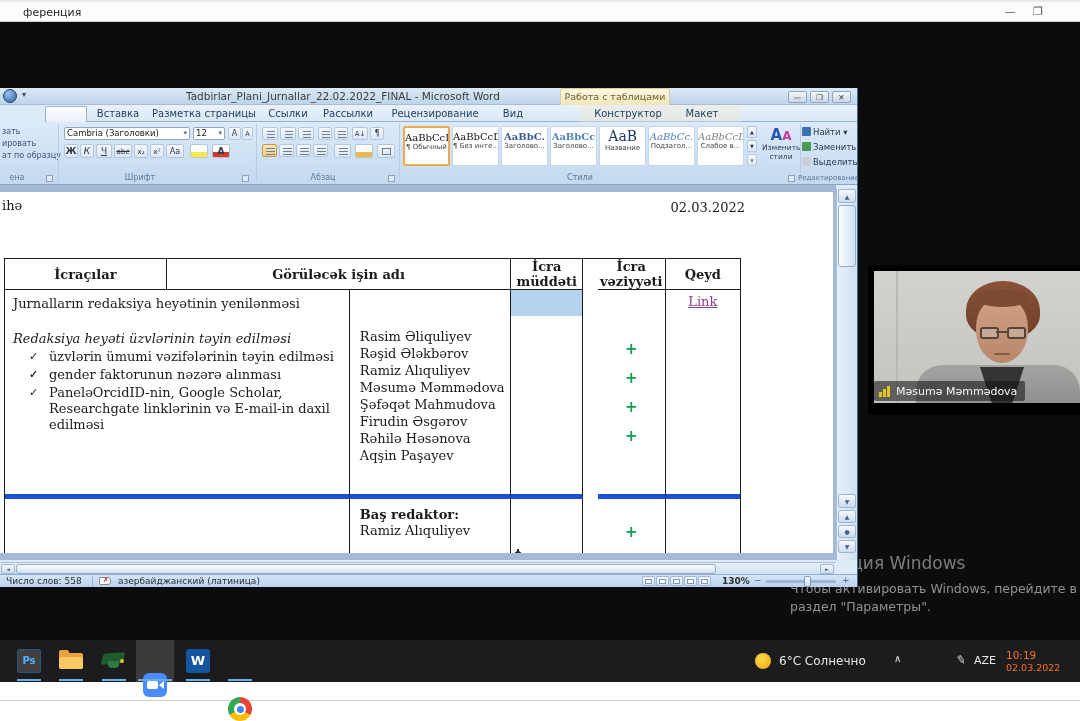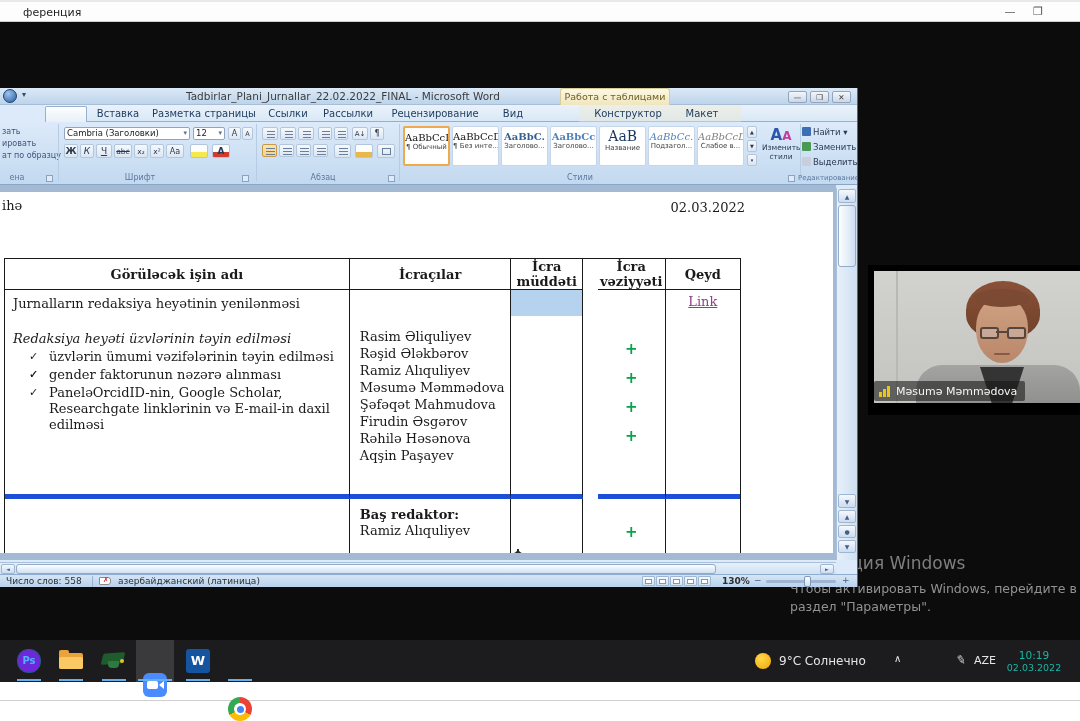--- a/index.html
+++ b/index.html
@@ -121,37 +121,37 @@
   .nametag{left:6px;top:116px;height:20px;background:rgba(22,22,22,.58);border-radius:2px;padding:0 8px 0 5px;display:flex;align-items:center;z-index:2;}
   .bars{display:inline-flex;align-items:flex-end;margin-right:5px;}
   .bars b{display:inline-block;width:3px;margin-right:1px;background:#e6c619;}
   .nametag span{font-size:11px;color:#f4f4f4;white-space:nowrap;}
 
   
   .taskbar{left:0;top:640px;width:1080px;height:42px;background:#1c1c1e;z-index:4;}
   .activebg{left:136px;top:0;width:38px;height:42px;background:#3a3a3c;}
   .tk{top:9px;width:24px;height:24px;}
   .uline{top:39px;height:2px;background:#64b0ef;}
-  .ps{background:#6d28d9;border:1px solid #28547e;border-radius:11px;color:#4fb3ff;font-size:10px;font-weight:bold;text-align:center;line-height:22px;}
+  .ps{background:#404040;border:1px solid #28547e;border-radius:2px;color:#4fb3ff;font-size:10px;font-weight:bold;text-align:center;line-height:22px;}
   .folder{position:relative;}
   .folder .bk{position:absolute;left:0;top:4px;width:24px;height:16px;background:#e8a33d;border-radius:2px;}
   .folder .tb{position:absolute;left:0;top:1px;width:10px;height:5px;background:#e8a33d;border-radius:2px 2px 0 0;}
   .folder .fr{position:absolute;left:0;top:8px;width:24px;height:12px;background:#fbc964;border-radius:2px;}
   .cap .top{position:absolute;left:0;top:4px;width:22px;height:11px;background:#1e5c2e;transform:rotate(-4deg) skewX(-18deg);border-radius:2px;}
   .cap .base{position:absolute;left:6px;top:12px;width:11px;height:7px;background:#2c7a40;border-radius:0 0 4px 4px;}
   .cap .tas{position:absolute;left:18px;top:10px;width:4px;height:4px;background:#e8c21a;border-radius:50%;}
   .zoomic{background:#4a8cff;border-radius:6px;position:relative;}
   .zoomic .b{position:absolute;left:4px;top:8px;width:11px;height:8px;background:#fff;border-radius:2px;}
   .zoomic .t{position:absolute;left:16px;top:8px;border:4px solid transparent;border-right:5px solid #fff;border-left:none;}
   .wordic{background:#15549e;border-radius:3px;color:#fff;font-size:13px;font-weight:bold;text-align:center;line-height:23px;}
   .chrome{border-radius:50%;background:conic-gradient(#ea4335 0 120deg,#fbbc05 120deg 240deg,#34a853 240deg 360deg);position:relative;}
   .chrome .w{position:absolute;left:6px;top:6px;width:12px;height:12px;background:#fff;border-radius:50%;}
   .chrome .c{position:absolute;left:8.5px;top:8.5px;width:7px;height:7px;background:#4285f4;border-radius:50%;}
   .tray{color:#e6e6e6;font-size:12px;}
-  .timeblk{text-align:center;color:#14b8a6;line-height:1.35;}
+  .timeblk{color:#f97316;line-height:1.35;}
 
   .bottomstrip{left:0;top:682px;width:1080px;height:39px;background:#fff;}
   .bline{left:0;top:700px;width:1080px;height:1px;background:#cfcfcf;}
 </style>
 </head>
 <body>
 
 <div class="screen">
 
   <div class="abs topbar">
@@ -312,22 +312,22 @@
       <span class="abs glabel" style="left:798px;width:60px;font-size:7px">Редактирование</span>
     </div>
 
     <div class="abs docarea">
       <div class="abs page">
         <span class="abs frag">ihə</span>
         <span class="abs docdate">02.03.2022</span>
 
         <div class="abs tbl">
           <div class="trow thead">
+            <div class="tc c2">İcraçılar</div>
             <div class="tc c1">Görüləcək işin adı</div>
-            <div class="tc c2">İcraçılar</div>
             <div class="tc c3">İcra müddəti</div>
             <div class="tc c4">İcra vəziyyəti</div>
             <div class="tc c5">Qeyd</div>
           </div>
           <div class="trow trow1" style="height:209px">
             <div class="tc c1">
               <div class="taskp">Jurnalların redaksiya heyətinin yenilənməsi</div>
               <div class="taskit">Redaksiya heyəti üzvlərinin təyin edilməsi</div>
               <div class="blts">
                 <div class="blt"><span class="ck">✓</span><span>üzvlərin ümumi vəzifələrinin təyin edilməsi</span></div>
@@ -476,21 +476,21 @@
       </div>
 
     <div class="abs uline" style="left:17px;width:24px"></div>
     <div class="abs uline" style="left:59px;width:24px"></div>
     <div class="abs uline" style="left:102px;width:24px"></div>
     <div class="abs uline" style="left:138px;width:34px"></div>
     <div class="abs uline" style="left:186px;width:24px"></div>
     <div class="abs uline" style="left:228px;width:24px"></div>
 
     <div class="abs" style="left:755px;top:13px;width:16px;height:16px;border-radius:50%;background:radial-gradient(circle at 38% 35%,#ffd84d,#f2a600)"></div>
-    <span class="abs tray" style="left:779px;top:14px">9°C Солнечно</span>
+    <span class="abs tray" style="left:779px;top:14px">6°C Солнечно</span>
     <span class="abs tray" style="left:894px;top:13px;font-size:10px">∧</span>
 
     <span class="abs tray" style="left:956px;top:13px;color:#c9c9c9;transform:rotate(10deg)">✎</span>
     <span class="abs tray" style="left:974px;top:14px;font-size:11px">AZE</span>
     <div class="abs timeblk" style="left:1006px;top:8px;width:56px">
       <div style="font-size:10.5px">10:19</div>
       <div style="font-size:9.5px">02.03.2022</div>
     </div>
 
   </div>

